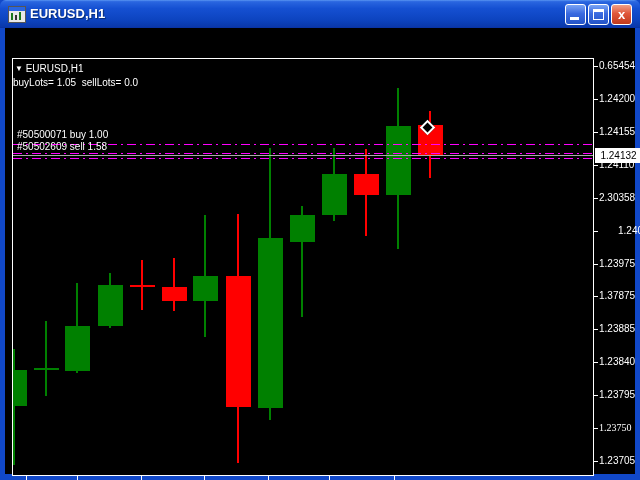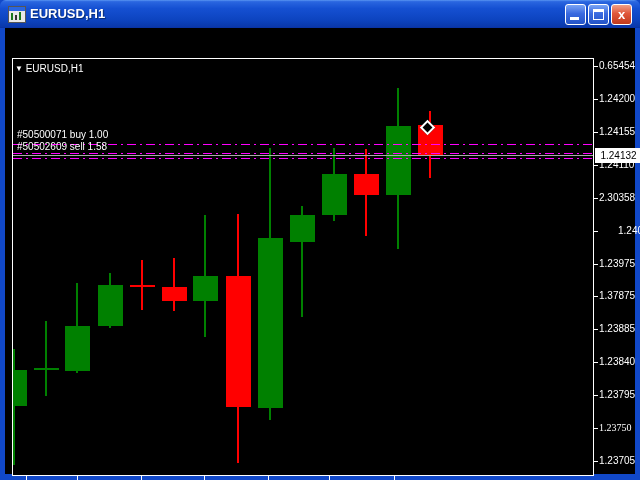--- a/index.html
+++ b/index.html
@@ -102,20 +102,21 @@
         <div class="body" style="left: 309px; top: 115px; height: 41px; background: rgb(0, 128, 0);"></div>
         <div class="wick" style="left: 352px; top: 90px; height: 87px; background: rgb(255, 0, 0);"></div>
         <div class="body" style="left: 341px; top: 115px; height: 21px; background: rgb(255, 0, 0);"></div>
         <div class="wick" style="left: 384px; top: 29px; height: 161px; background: rgb(0, 128, 0);"></div>
         <div class="body" style="left: 373px; top: 67px; height: 69px; background: rgb(0, 128, 0);"></div>
         <div class="wick" style="left: 416px; top: 52px; height: 67px; background: rgb(255, 0, 0);"></div>
         <div class="body" style="left: 405px; top: 66px; height: 30px; background: rgb(255, 0, 0);"></div>
       </div>
 
     <div class="hdr1"><span class="tri">▼</span><span> EURUSD,H1</span></div>
+    <div class="hdr2">buyLots= 1.05  sellLots= 0.0</div>
 
     <div id="order-labels">
         <div class="order-label" style="top: 101px;">#50500071 buy 1.00</div>
         <div class="order-label" style="top: 113px;">#50502609 sell 1.58</div>
       </div>
 
     <div id="price-scale">
         <div class="pricetick" style="top: 38px;"></div>
         <div class="pricelabel" style="top: 32px;">0.65454</div>
         <div class="pricetick" style="top: 71px;"></div>

